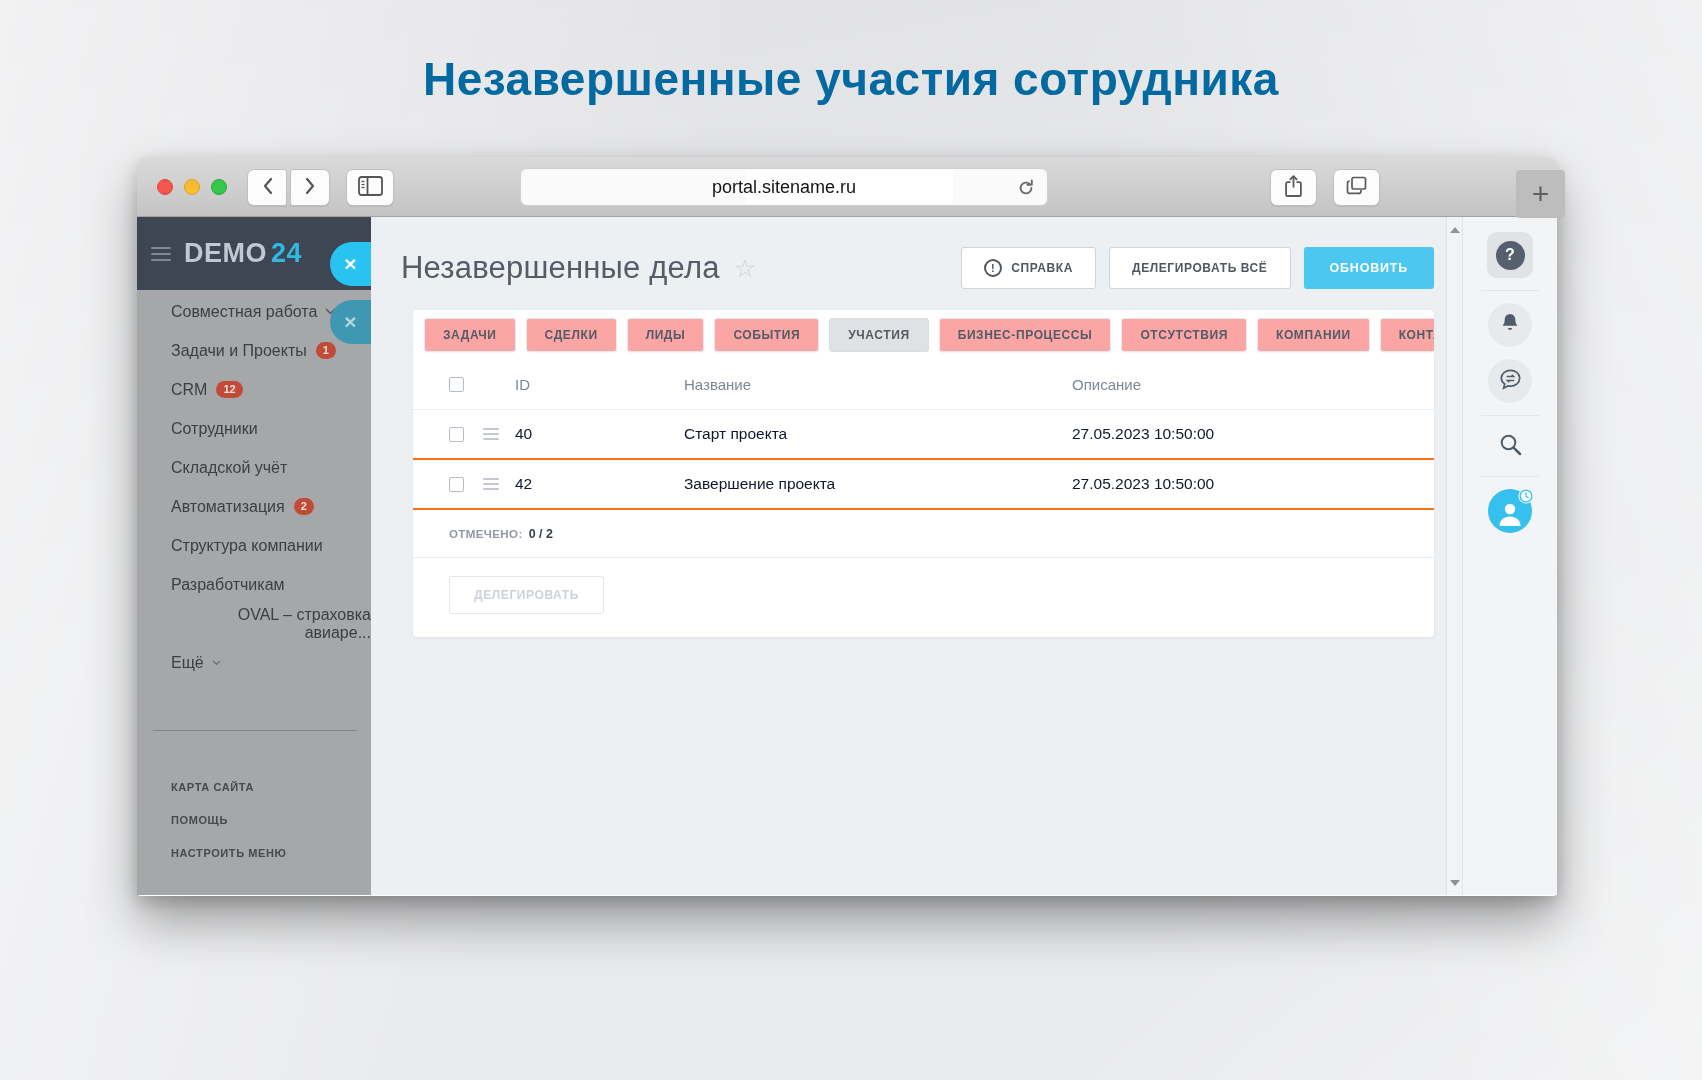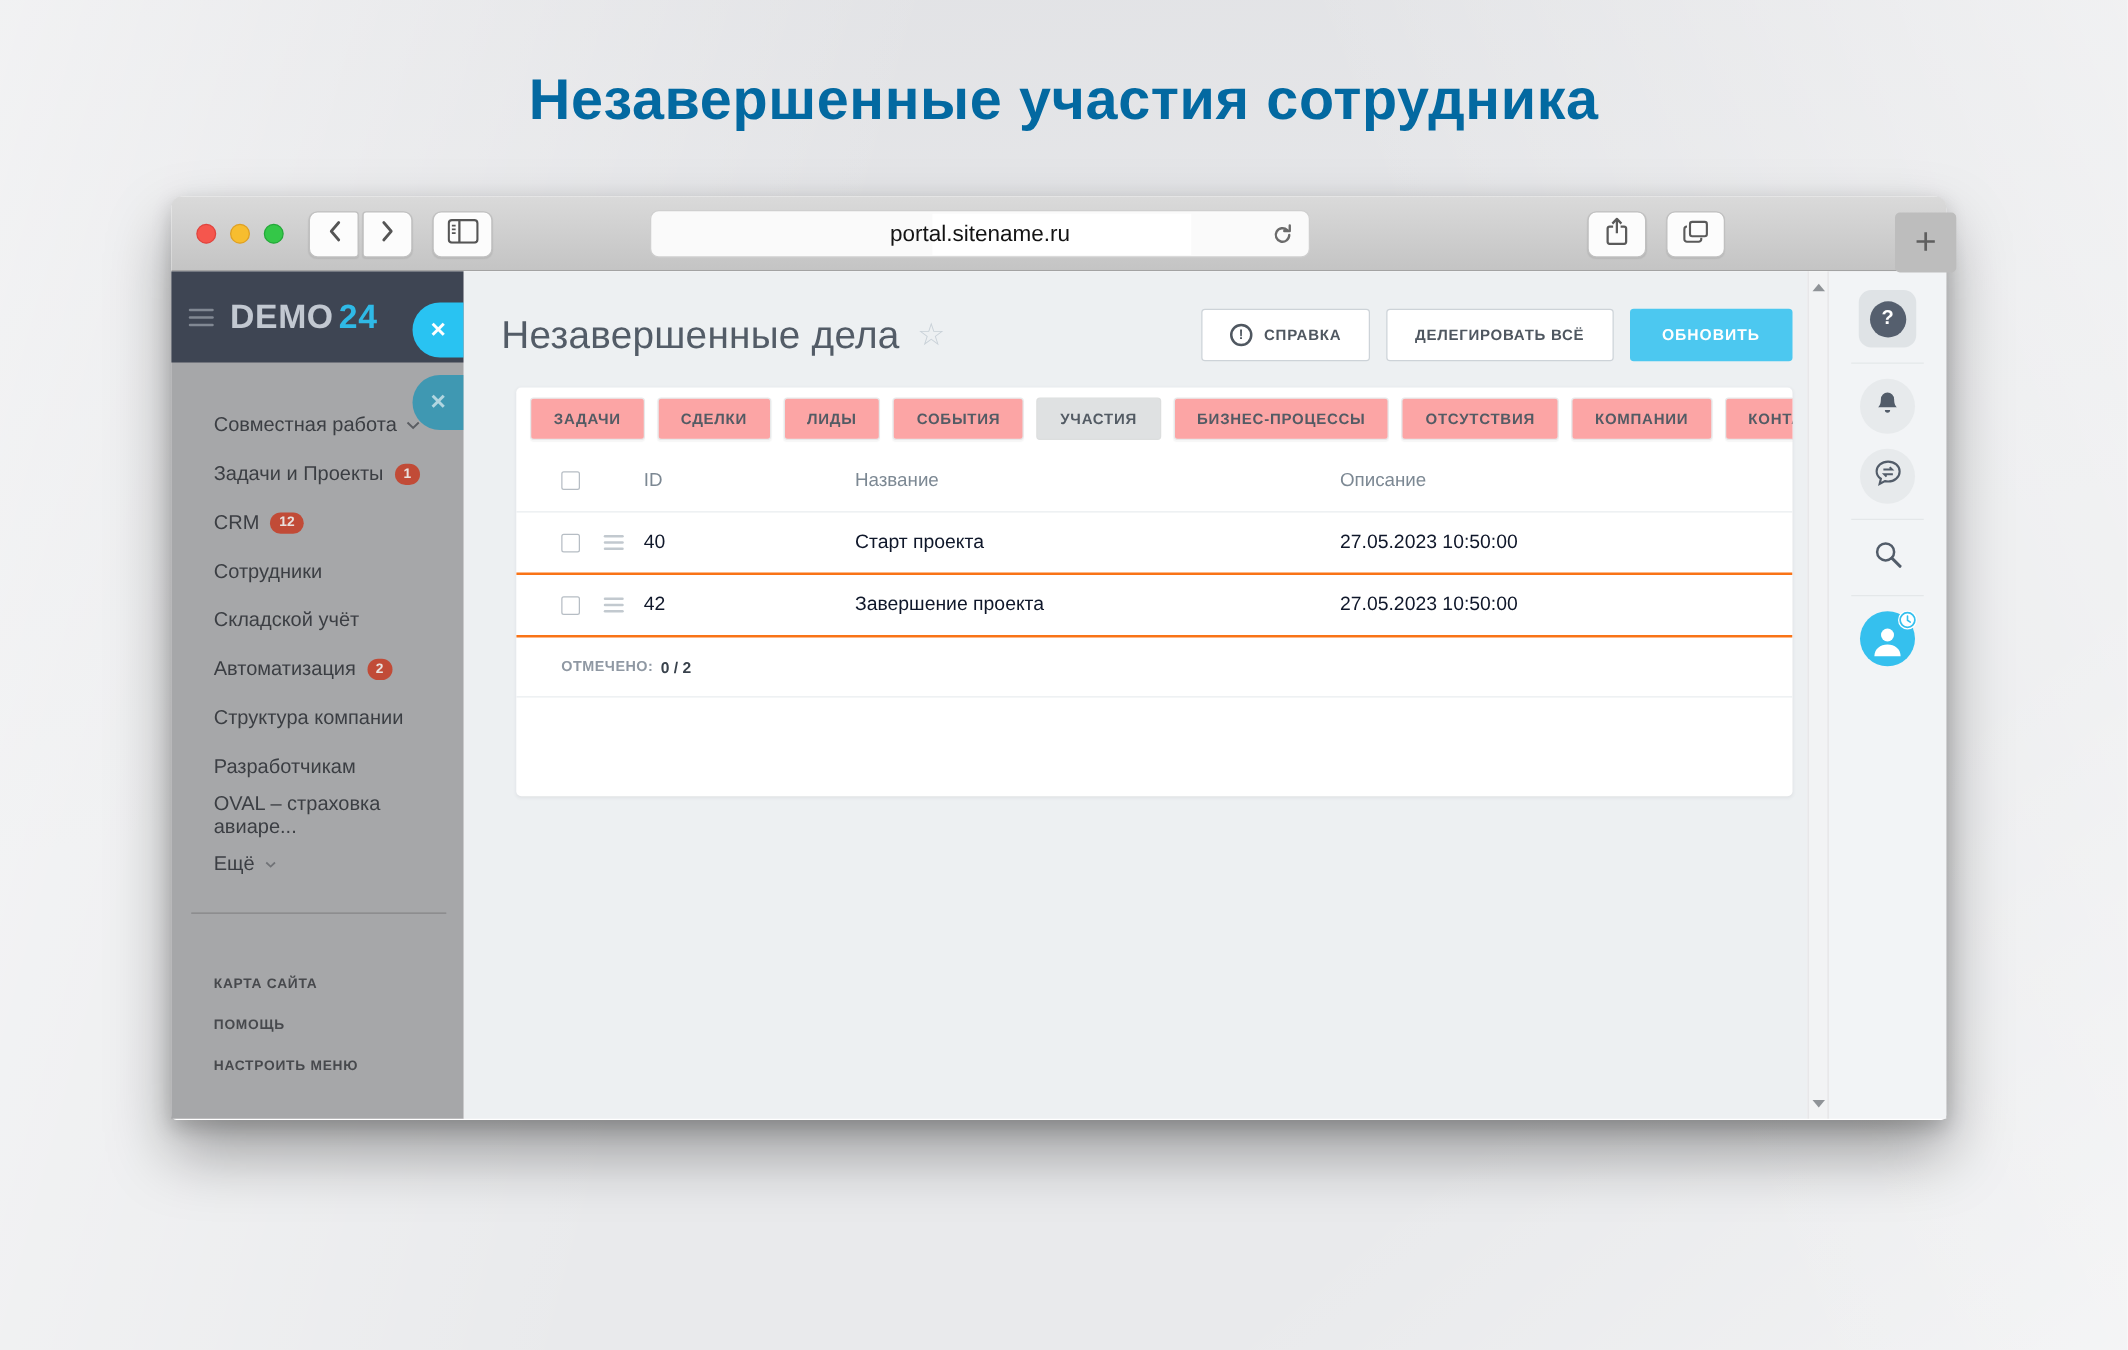--- a/index.html
+++ b/index.html
@@ -75,21 +75,21 @@
   .logo .demo { color:#c2c8d1; }
   .logo .num  { color:#2fb9e6; margin-left:4px; }
   .sb-close {
     position:absolute; right:0; width:41px; height:44px;
     border-radius:22px 0 0 22px;
     display:flex; align-items:center; justify-content:center;
     color:#fff; font-size:21px; font-weight:bold;
   }
   .sb-close.bright { top:25px; background:#29c3f2; }
   .sb-close.dimmed { top:83px; background:#3f98b2; color:rgba(255,255,255,.6); }
-  .sb-menu { padding-top:31px; }
+  .sb-menu { padding-top:2px;text-align:right; }
   .sb-item {
     height:39px; display:flex; align-items:center; padding-left:34px;
     font-size:16px; color:#3b3e43; cursor:default;
   }
   .sb-chevron { margin-left:8px; display:inline-flex; }
   .badge {
     margin-left:9px; background:#c14b37; color:#e9e1de;
     font-size:11px; font-weight:bold; border-radius:9px; padding:2px 7px 2px;
     line-height:13px;
   }
@@ -407,20 +407,23 @@
             <div class="col-name">Завершение проекта</div>
             <div class="col-desc">27.05.2023 10:50:00</div>
           </div>
         </div>
 
         <div class="marked-row">
           <span class="marked-label">ОТМЕЧЕНО:</span>
           <span class="marked-value">0 / 2</span>
         </div>
 
+        <div class="card-footer">
+          <button class="btn-disabled" disabled="">ДЕЛЕГИРОВАТЬ</button>
+        </div>
       </div>
     </div>
 
     <div class="vscroll">
       <div class="arr up"></div>
       <div class="arr down"></div>
     </div>
 
     <div class="rail">
       <div class="help-btn">

